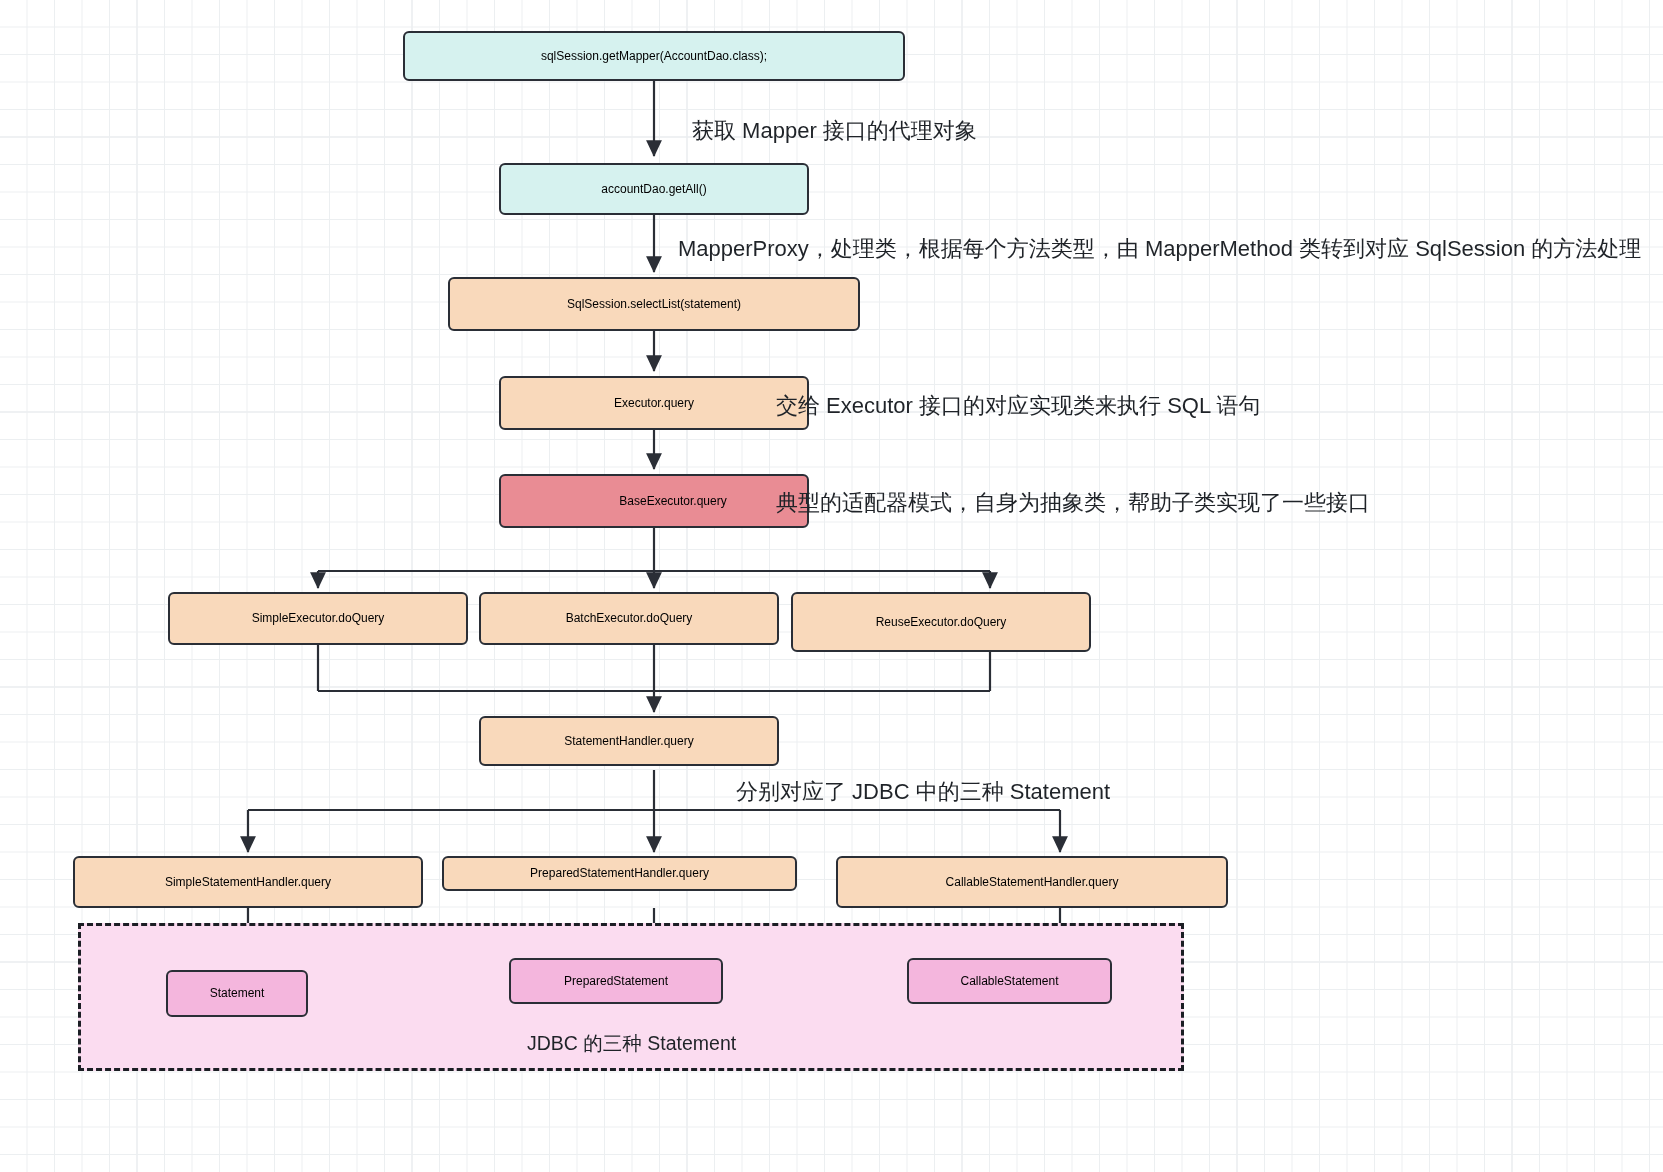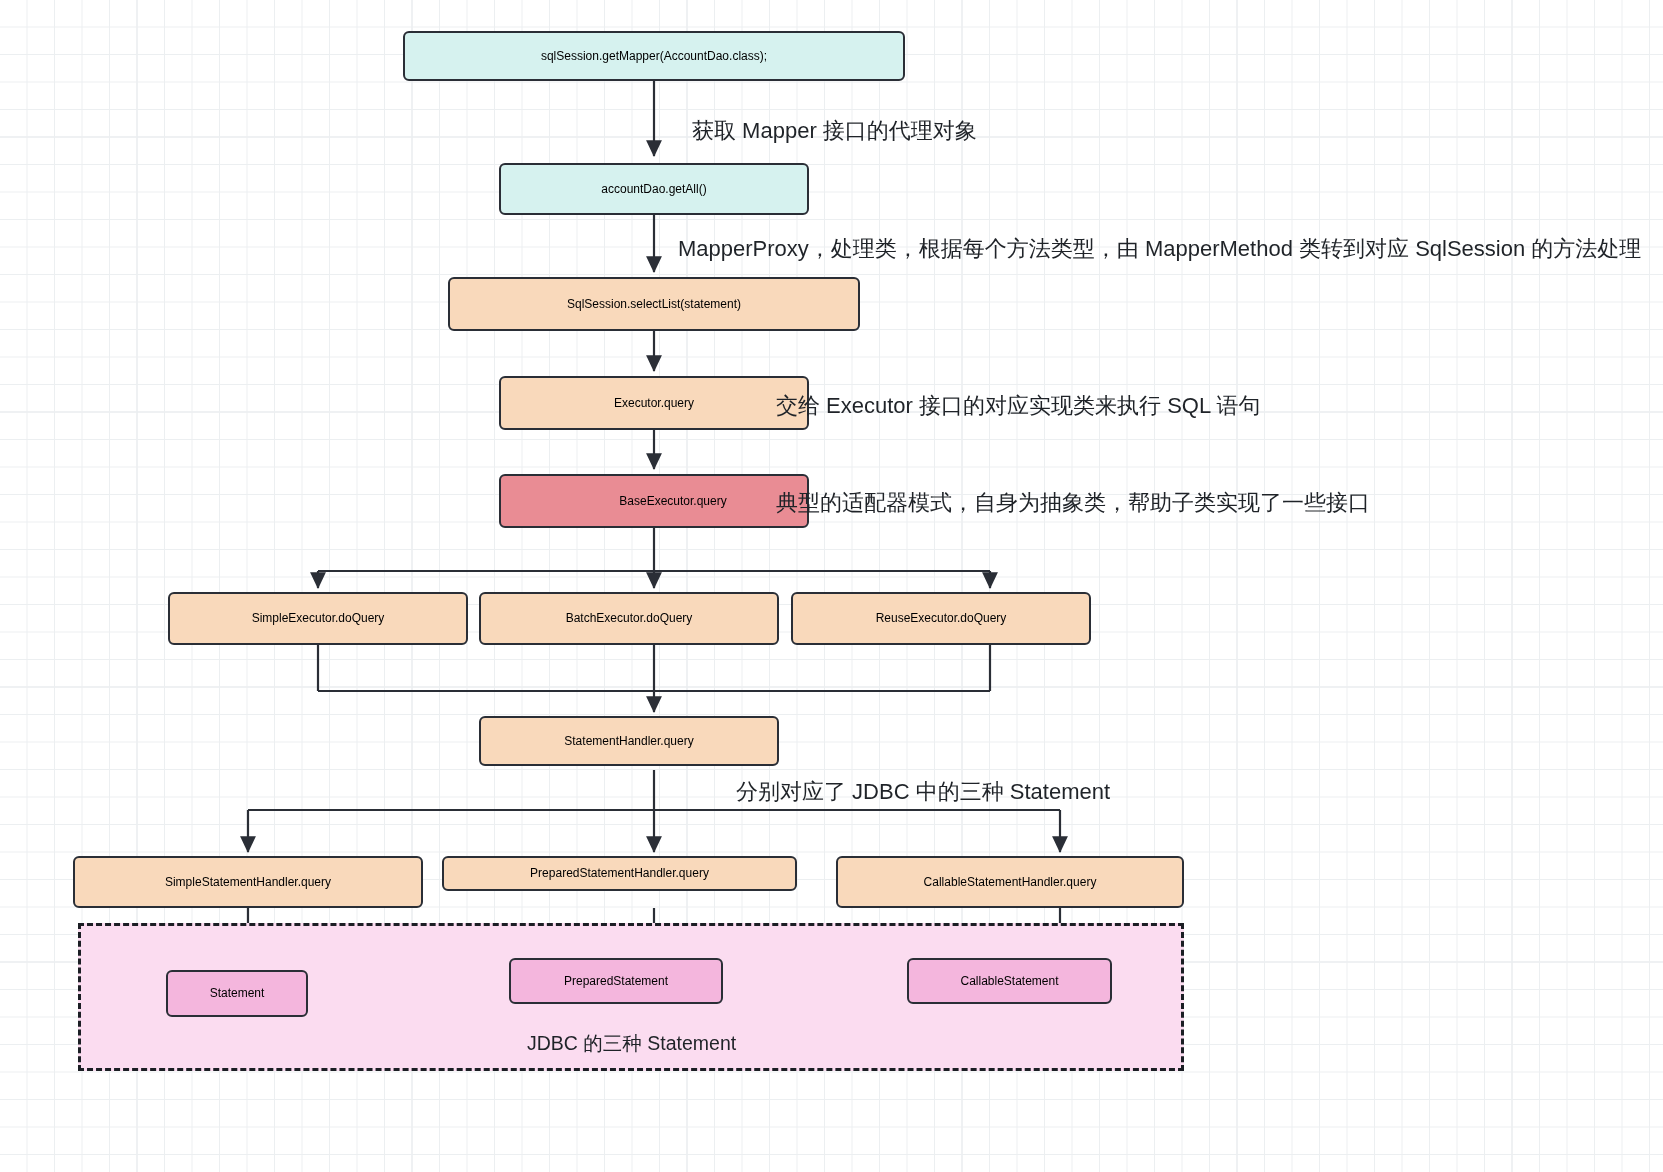--- a/index.html
+++ b/index.html
@@ -127,29 +127,29 @@
   <div class="node peach" style="left:448px; top:277px; width:412px; height:54px;">SqlSession.selectList(statement)</div>
 
   <div class="node peach" style="left:499px; top:376px; width:310px; height:54px;">Executor.query</div>
 
   <div class="node red" style="left:499px; top:474px; width:310px; height:54px;padding-left:38px;">BaseExecutor.query</div>
 
   <div class="node peach" style="left:168px; top:592px; width:300px; height:53px;">SimpleExecutor.doQuery</div>
 
   <div class="node peach" style="left:479px; top:592px; width:300px; height:53px;">BatchExecutor.doQuery</div>
 
-  <div class="node peach" style="left:791px; top:592px; width:300px; height:53px;">ReuseExecutor.doQuery</div>
+  <div class="node peach" style="left:791px; top:592px; width:300px; height:60px;">ReuseExecutor.doQuery</div>
 
   <div class="node peach" style="left:479px; top:716px; width:300px; height:50px;">StatementHandler.query</div>
 
   <div class="node peach" style="left:73px; top:856px; width:350px; height:52px;">SimpleStatementHandler.query</div>
 
   <div class="node peach" style="left:442px; top:856px; width:355px; height:35px;">PreparedStatementHandler.query</div>
 
-  <div class="node peach" style="left:836px; top:856px; width:348px; height:52px;">CallableStatementHandler.query</div>
+  <div class="node peach" style="left:836px; top:856px; width:392px; height:52px;">CallableStatementHandler.query</div>
 
   <div class="node pink" style="left:166px; top:970px; width:142px; height:47px;">Statement</div>
 
   <div class="node pink" style="left:509px; top:958px; width:214px; height:46px;">PreparedStatement</div>
 
   <div class="node pink" style="left:907px; top:958px; width:205px; height:46px;">CallableStatement</div>
 
   <div class="annotation" style="left:692px; top:116px;">获取 Mapper 接口的代理对象</div>
 
   <div class="annotation" style="left:678px; top:234px;">MapperProxy，处理类，根据每个方法类型，由 MapperMethod 类转到对应 SqlSession 的方法处理</div>

